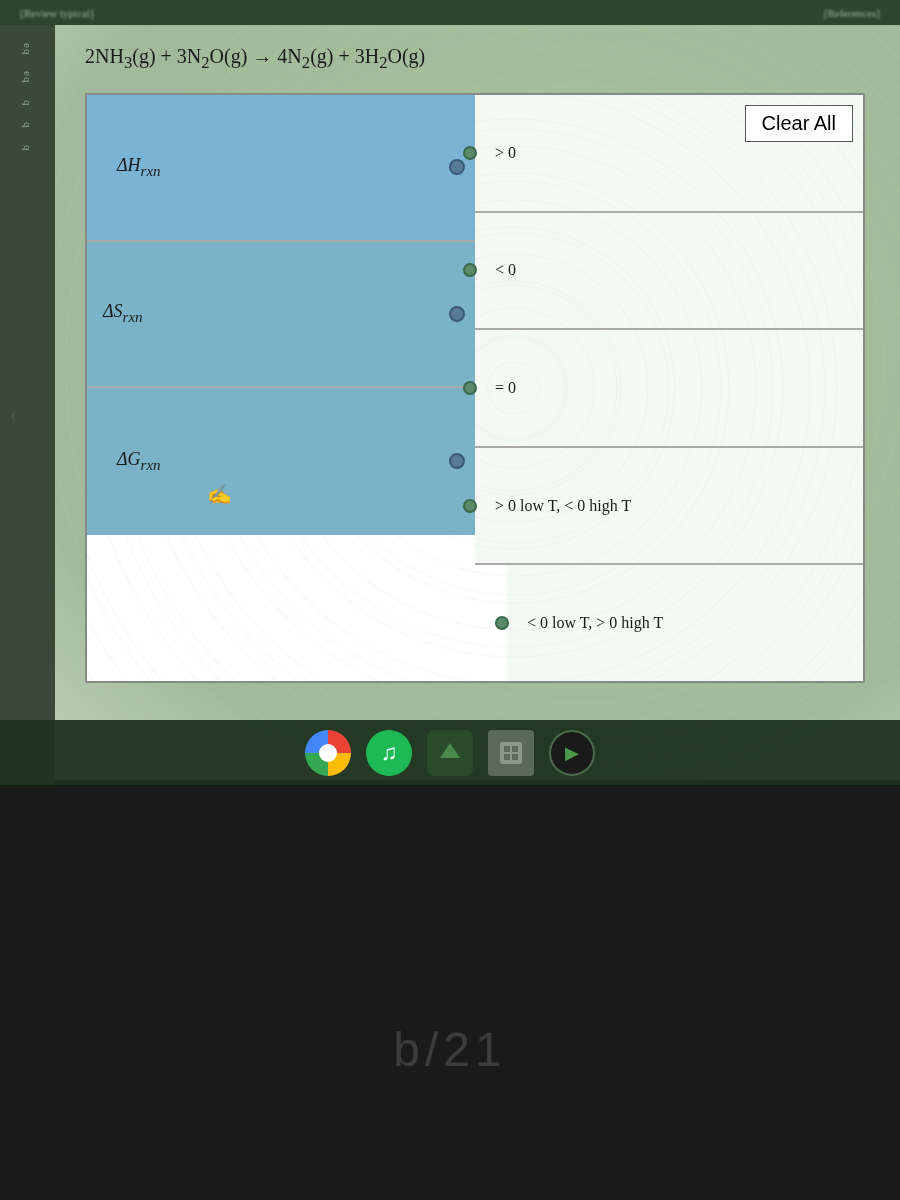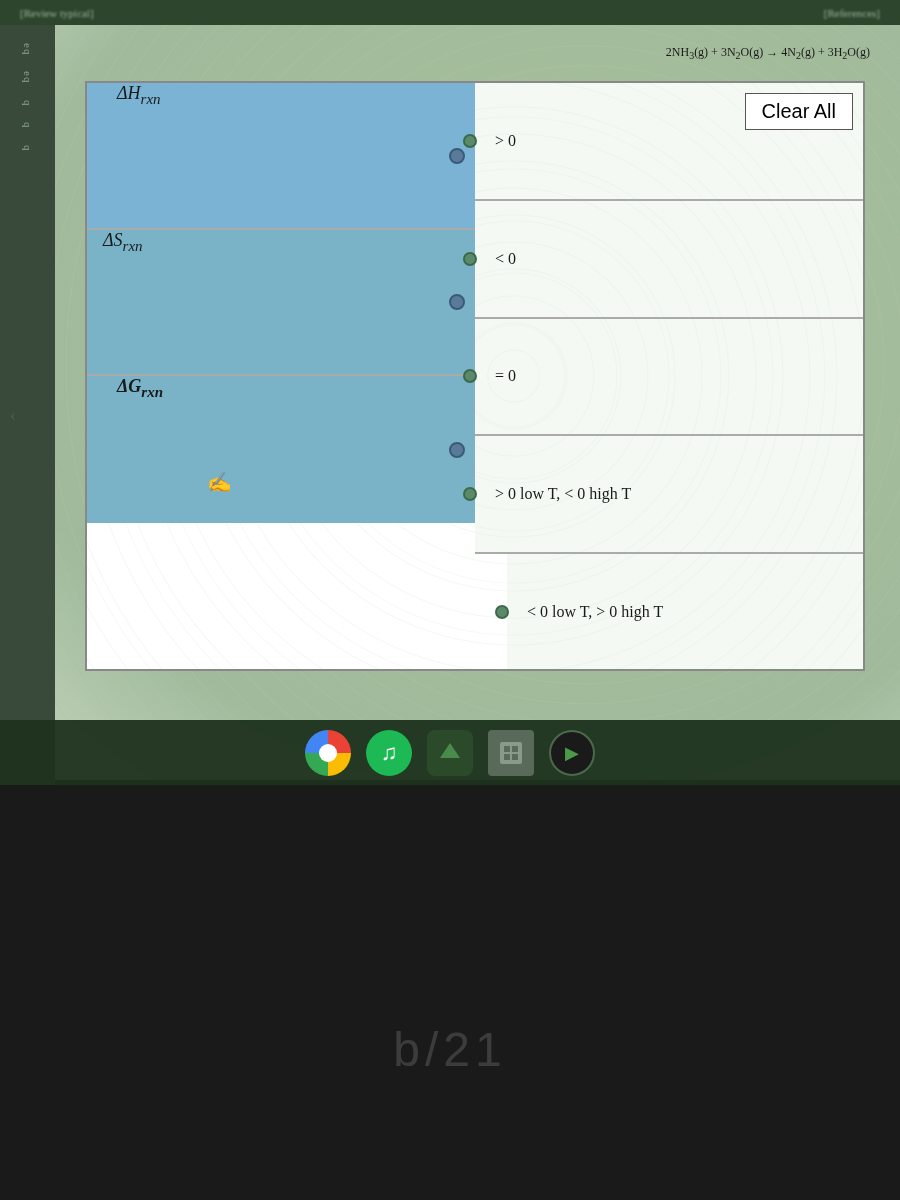--- a/index.html
+++ b/index.html
@@ -71,25 +71,24 @@
       margin-bottom: 8px;
       font-style: italic;
     }
 
     .intro-text strong {
       font-weight: bold;
       font-style: normal;
     }
 
     .equation {
-      font-size: 12px;
+      font-size: 20px;
       color: #1a1a1a;
       margin-bottom: 20px;
       font-family: 'Times New Roman', serif;
-      text-align: right;
     }
 
     .main-panel {
       position: relative;
       background: white;
       border: 2px solid #888;
       width: 780px;
       height: 590px;
       display: flex;
     }
@@ -111,38 +110,38 @@
       height: 100%;
       position: relative;
       z-index: 2;
     }
 
     .left-row {
       height: 147px;
       background: #7ab3d4;
       border-bottom: 2px solid #aaa;
       display: flex;
+      align-items: center;
       padding-left: 30px;
       position: relative;
     }
 
     .left-row:last-child {
       border-bottom: none;
     }
 
     .left-row.row2 {
       height: 147px;
       background: #7ab3c8;
       padding-left: 16px;
     }
 
     .left-row.row3 {
       height: 147px;
       background: #7ab3c8;
-      font-weight: bold;
     }
 
     .left-row.row4 {
       height: 147px;
       background: #7ab3b8;
     }
 
     .row-label {
       font-size: 18px;
       color: #1a1a1a;

